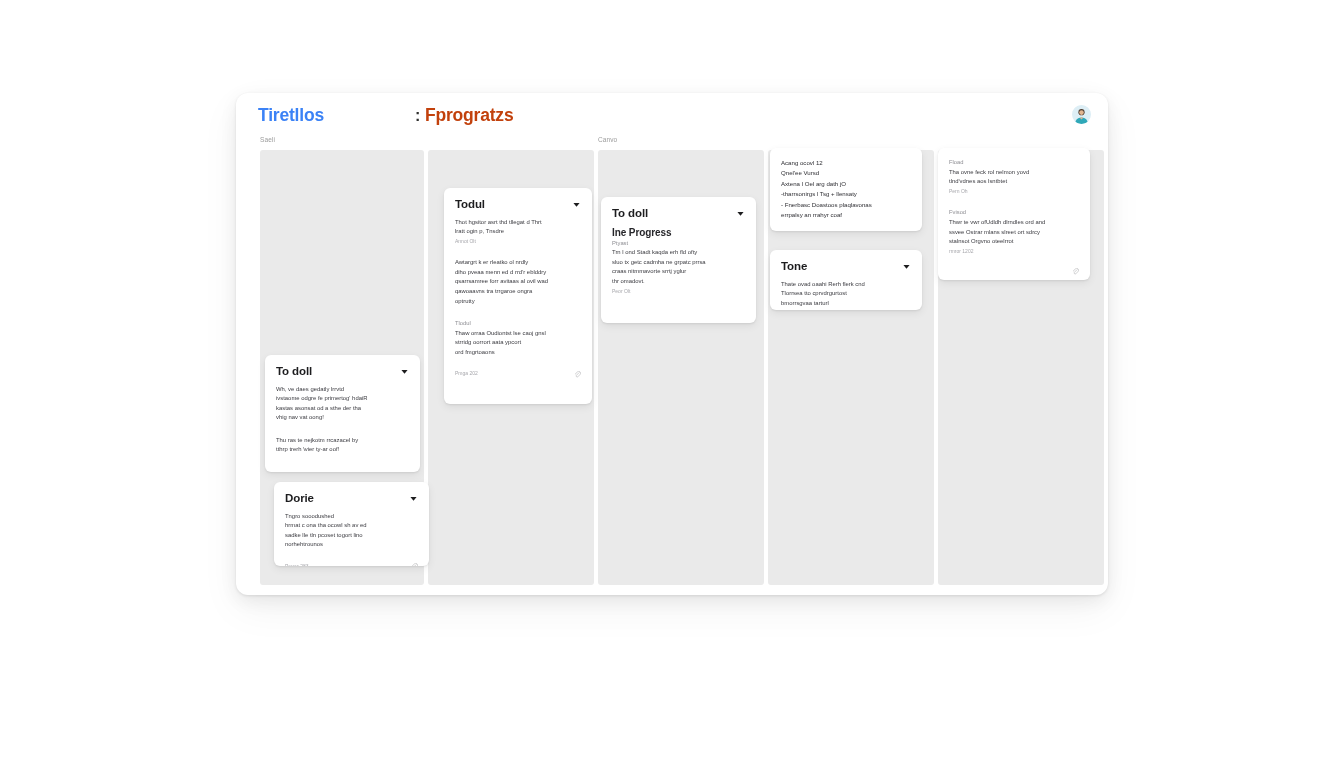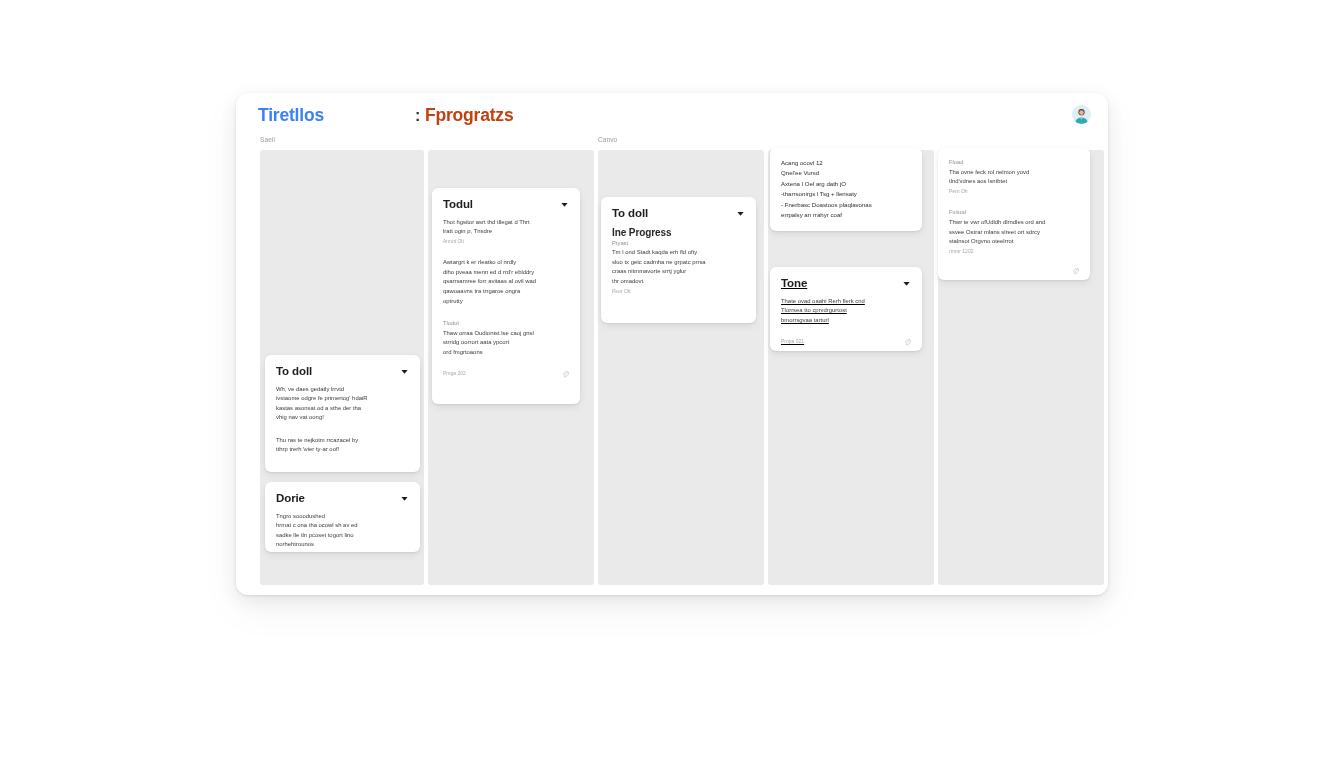--- a/index.html
+++ b/index.html
@@ -242,21 +242,21 @@
             <div class="blk-body">Wh, ve daes gedatly lrrvtd
 ivstaome odgre fe primertog' hdaiR
 kastas asonsat od a sthe  der tha
 vhig nav vat oong!</div>
           </div>
           <div class="blk">
             <div class="blk-body">Thu ras te nejkotm rrcazacel by
 tthrp trerh \vier ty-ar oof!</div>
           </div>
         </div>
-        <div class="card" style="left: 29px; top: 389px; width: 155px; height: 70px;">
+        <div class="card" style="left: 38px; top: 389px; width: 155px; height: 84px;">
           <div class="card-head">
             <span class="card-title">Dorie</span>
             <span>
               <svg class="caret" viewBox="0 0 10 10" xmlns="http://www.w3.org/2000/svg">
                 <path d="M1.6 3.4 L8.4 3.4 L5 7.6 Z" fill="#1d1d1f"></path>
               </svg>
             </span>
           </div>
           <div class="blk">
             <div class="blk-body">Tngro sooodushed
@@ -266,21 +266,21 @@
           </div>
           <div class="card-foot">
             <span class="blk-meta">Pevus 283</span>
             <span>
               <svg class="foot-icon" viewBox="0 0 10 10" xmlns="http://www.w3.org/2000/svg">
                 <path d="M7 2.6 L3.4 6.2 a1.5 1.5 0 0 0 2.1 2.1 L8.6 5 a2.6 2.6 0 0 0 -3.7 -3.7 L1.8 4.4" fill="none" stroke="#6b6b70" stroke-width="1" stroke-linecap="round"></path>
               </svg>
             </span>
           </div>
         </div>
-        <div class="card" style="left: 196px; top: 95px; width: 148px; height: 216px;">
+        <div class="card" style="left: 208px; top: 95px; width: 148px; height: 216px;">
           <div class="card-head">
             <span class="card-title">Todul</span>
             <span>
               <svg class="caret" viewBox="0 0 10 10" xmlns="http://www.w3.org/2000/svg">
                 <path d="M1.6 3.4 L8.4 3.4 L5 7.6 Z" fill="#1d1d1f"></path>
               </svg>
             </span>
           </div>
           <div class="blk">
             <div class="blk-body">Thot hgsitor asrt thd tllegat d Thrt
@@ -329,21 +329,21 @@
           </div>
         </div>
         <div class="card" style="left: 534px; top: 55px; width: 152px; height: 83px;">
           <div class="plain-lines">Acang ocovl 12
 Qnel'ee Vursd
 Axtena l Oel arg dath jO
 -tharrsonirgs l Tsg           + llensaty
 - Fnerbasc Doastoos plaqlavonas
 errpalsy an rrahyr coaf</div>
         </div>
-        <div class="card" style="left: 534px; top: 174px; width: 152px; height: 84px; text-decoration: underline;">
+        <div class="card" style="left: 534px; top: 157px; width: 152px; height: 60px;">
           <div class="card-head">
             <span class="card-title">Tone</span>
             <span>
               <svg class="caret" viewBox="0 0 10 10" xmlns="http://www.w3.org/2000/svg">
                 <path d="M1.6 3.4 L8.4 3.4 L5 7.6 Z" fill="#1d1d1f"></path>
               </svg>
             </span>
           </div>
           <div class="blk">
             <div class="blk-body">Thate ovad oaahi Rerh flerk cnd

